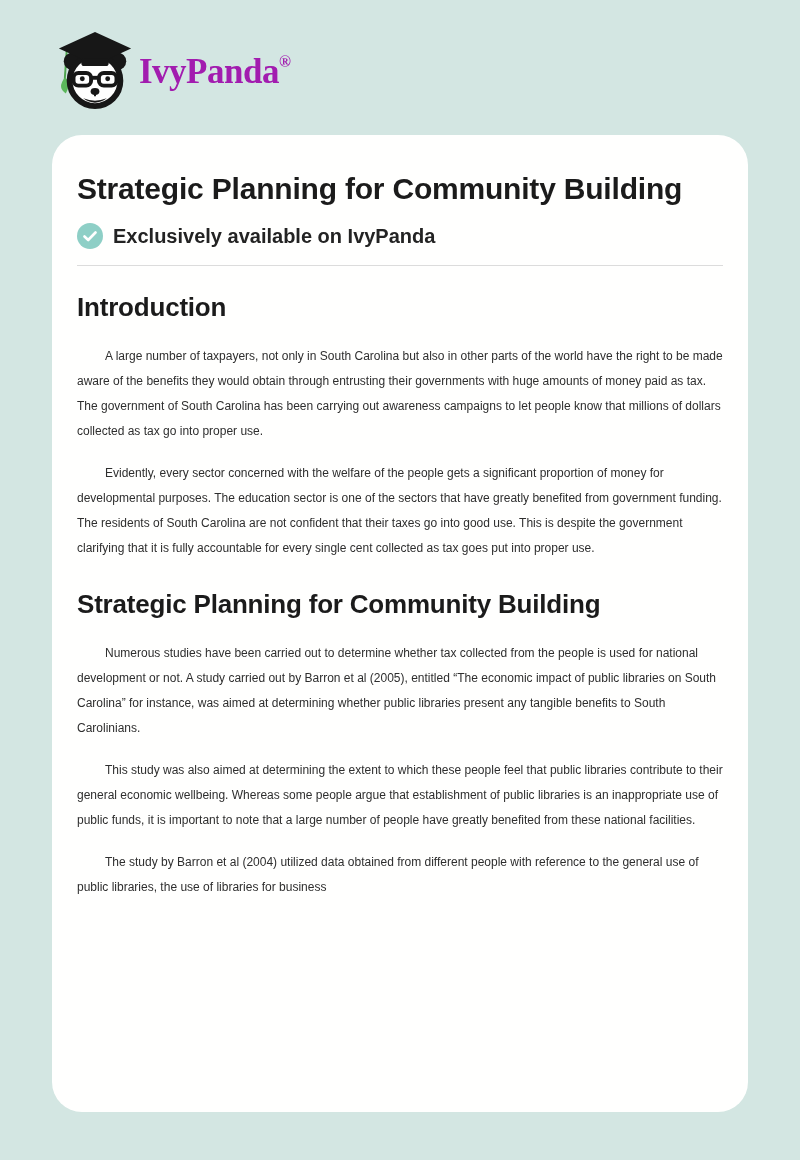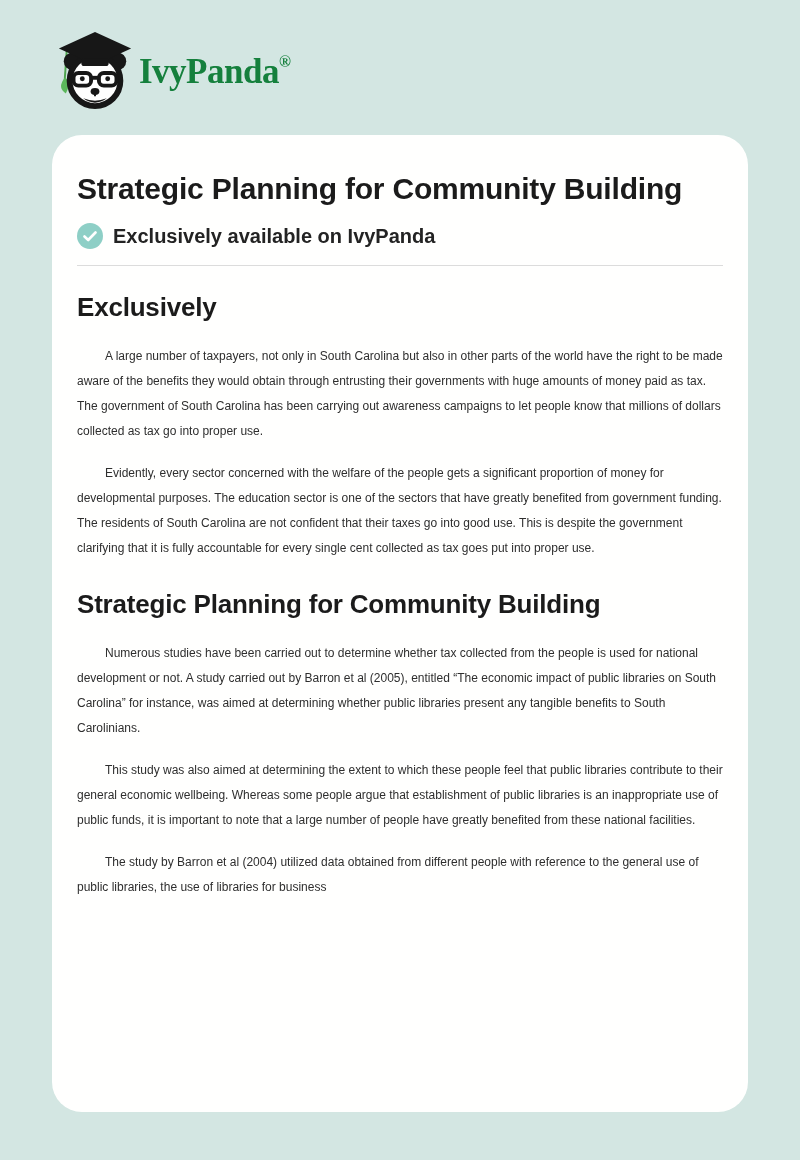--- a/index.html
+++ b/index.html
@@ -27,21 +27,21 @@
   .logo-svg {
     width: 80px;
     height: 82px;
     display: block;
     margin-top: -4px;
   }
   .brand {
     font-family: "Liberation Serif", serif;
     font-weight: 700;
     font-size: 35px;
-    color: #15803d;
+    color: #a21caf;
     letter-spacing: -0.5px;
     display: flex;
     align-items: flex-start;
     margin-left: 4px;
   }
   .brand .reg {
     font-size: 16px;
     line-height: 16px;
     margin-top: 2px;
   }
@@ -155,21 +155,21 @@
     <span class="badge-circle">
       <svg width="14" height="11" viewBox="0 0 14 11" xmlns="http://www.w3.org/2000/svg">
         <polyline points="1.5,5.5 5.2,9 12.5,1.5" fill="none" stroke="#ffffff" stroke-width="2.6" stroke-linecap="round" stroke-linejoin="round"></polyline>
       </svg>
     </span>
     <span class="badge-label">Exclusively available on IvyPanda</span>
   </div>
 
   <hr class="divider">
 
-  <h2 class="section-heading">Exclusively</h2>
+  <h2 class="section-heading">Introduction</h2>
   <p class="body-para first-after-heading">A large number of taxpayers, not only in South Carolina but also in other parts of the world have the right to be made aware of the benefits they would obtain through entrusting their governments with huge amounts of money paid as tax. The government of South Carolina has been carrying out awareness campaigns to let people know that millions of dollars collected as tax go into proper use.</p>
   <p class="body-para">Evidently, every sector concerned with the welfare of the people gets a significant proportion of money for developmental purposes. The education sector is one of the sectors that have greatly benefited from government funding. The residents of South Carolina are not confident that their taxes go into good use. This is despite the government clarifying that it is fully accountable for every single cent collected as tax goes put into proper use.</p>
 
   <h2 class="section-heading second">Strategic Planning for Community Building</h2>
   <p class="body-para first-after-heading">Numerous studies have been carried out to determine whether tax collected from the people is used for national development or not. A study carried out by Barron et al (2005), entitled “The economic impact of public libraries on South Carolina” for instance, was aimed at determining whether public libraries present any tangible benefits to South Carolinians.</p>
   <p class="body-para">This study was also aimed at determining the extent to which these people feel that public libraries contribute to their general economic wellbeing. Whereas some people argue that establishment of public libraries is an inappropriate use of public funds, it is important to note that a large number of people have greatly benefited from these national facilities.</p>
   <p class="body-para">The study by Barron et al (2004) utilized data obtained from different people with reference to the general use of public libraries, the use of libraries for business</p>
 </main>
 
 </body></html>

